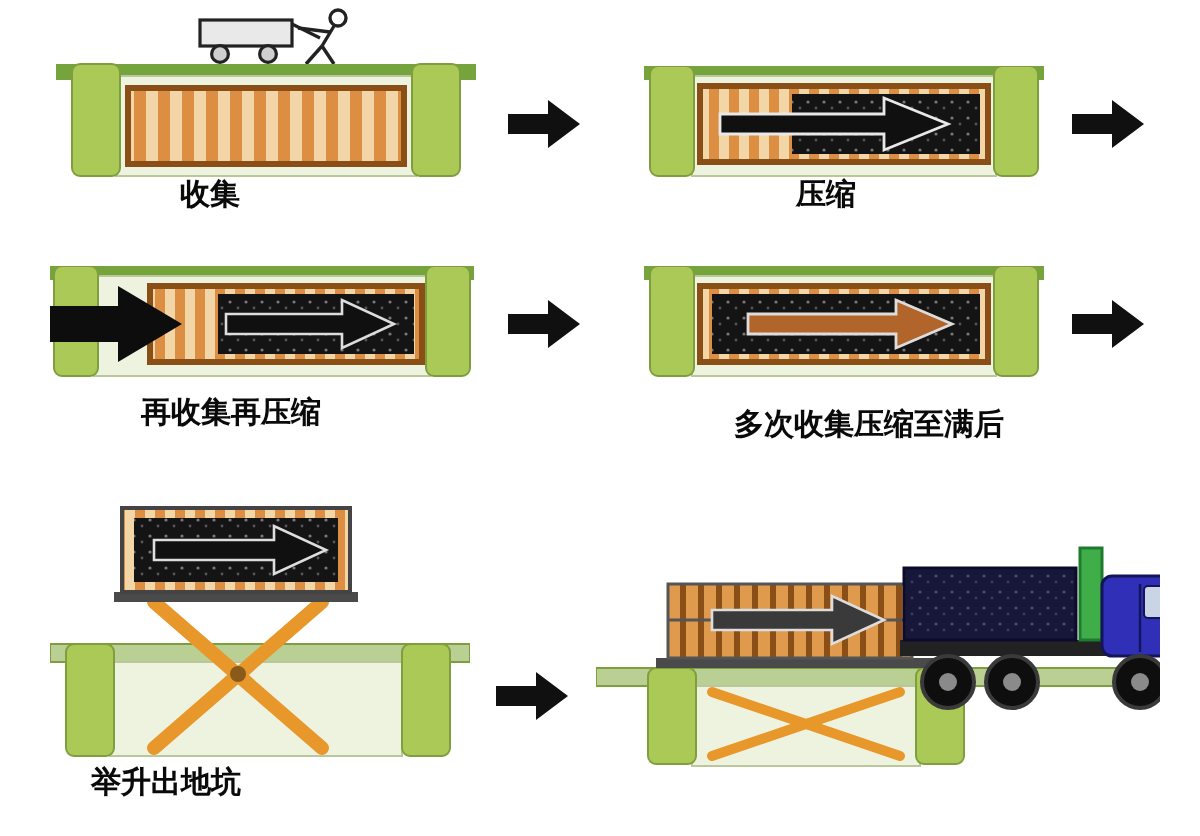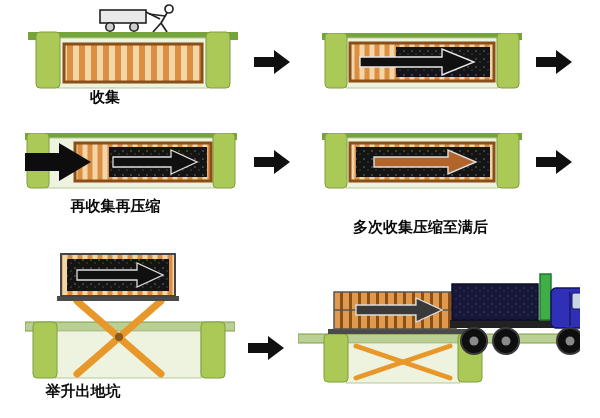--- a/index.html
+++ b/index.html
@@ -70,20 +70,21 @@
     <rect x="0" y="0" width="200" height="7" fill="#76a43c"></rect>
     <rect x="24" y="5" width="152" height="50" fill="#eef3e0" stroke="#b9c79b" stroke-width="1"></rect>
     <rect x="3" y="0" width="22" height="55" rx="4" fill="#abc957" stroke="#7f9e3e"></rect>
     <rect x="175" y="0" width="22" height="55" rx="4" fill="#abc957" stroke="#7f9e3e"></rect>
     <g>
       <rect x="28" y="10" width="144" height="38" fill="url(#rungsB)" stroke="#8a4f17" stroke-width="3"></rect>
       <rect x="74" y="14" width="94" height="30" fill="url(#wasteB)"></rect>
       <polygon points="38,24 120,24 120,16 152,29 120,42 120,34 38,34" fill="#101010" stroke="#e8e8e8" stroke-width="1.4"></polygon>
     </g>
   </svg>
+  <div class="step-label" style="left:368px;top:88px;width:90px;">压缩</div>
 
   <svg class="flow-arrow" style="left:536px;top:50px;" width="36" height="24" viewBox="0 0 36 24">
     <polygon points="0,7 20,7 20,0 36,12 20,24 20,17 0,17" fill="#101010"></polygon>
   </svg>
 
   <svg class="panel" style="left:25px;top:133px;" width="212" height="58" viewBox="0 0 212 58">
     <defs>
       <pattern id="rungsC" width="10" height="38" patternUnits="userSpaceOnUse">
         <rect width="10" height="38" fill="#f3d6a8"></rect>
         <rect x="2.5" width="5" height="38" fill="#dc8f43"></rect>
@@ -126,21 +127,21 @@
     <rect x="0" y="0" width="200" height="7" fill="#76a43c"></rect>
     <rect x="24" y="5" width="152" height="50" fill="#eef3e0" stroke="#b9c79b" stroke-width="1"></rect>
     <rect x="3" y="0" width="22" height="55" rx="4" fill="#abc957" stroke="#7f9e3e"></rect>
     <rect x="175" y="0" width="22" height="55" rx="4" fill="#abc957" stroke="#7f9e3e"></rect>
     <g>
       <rect x="28" y="10" width="144" height="38" fill="url(#rungsD)" stroke="#8a4f17" stroke-width="3"></rect>
       <rect x="34" y="14" width="134" height="30" fill="url(#wasteD)"></rect>
       <polygon points="52,24 126,24 126,17 154,29 126,41 126,34 52,34" fill="#b2652a" stroke="#dddddd" stroke-width="1.4"></polygon>
     </g>
   </svg>
-  <div class="step-label" style="left:328px;top:203px;width:185px;margin-top:15px;">多次收集压缩至满后</div>
+  <div class="step-label" style="left:342px;top:203px;width:185px;">多次收集压缩至满后</div>
 
   <svg class="flow-arrow" style="left:536px;top:150px;" width="36" height="24" viewBox="0 0 36 24">
     <polygon points="0,7 20,7 20,0 36,12 20,24 20,17 0,17" fill="#101010"></polygon>
   </svg>
 
   <svg class="panel" style="left:25px;top:250px;" width="210" height="132" viewBox="0 0 210 132">
     <defs>
       <pattern id="rungsE" width="10" height="44" patternUnits="userSpaceOnUse">
         <rect width="10" height="44" fill="#f3d6a8"></rect>
         <rect x="2.5" width="5" height="44" fill="#dc8f43"></rect>

